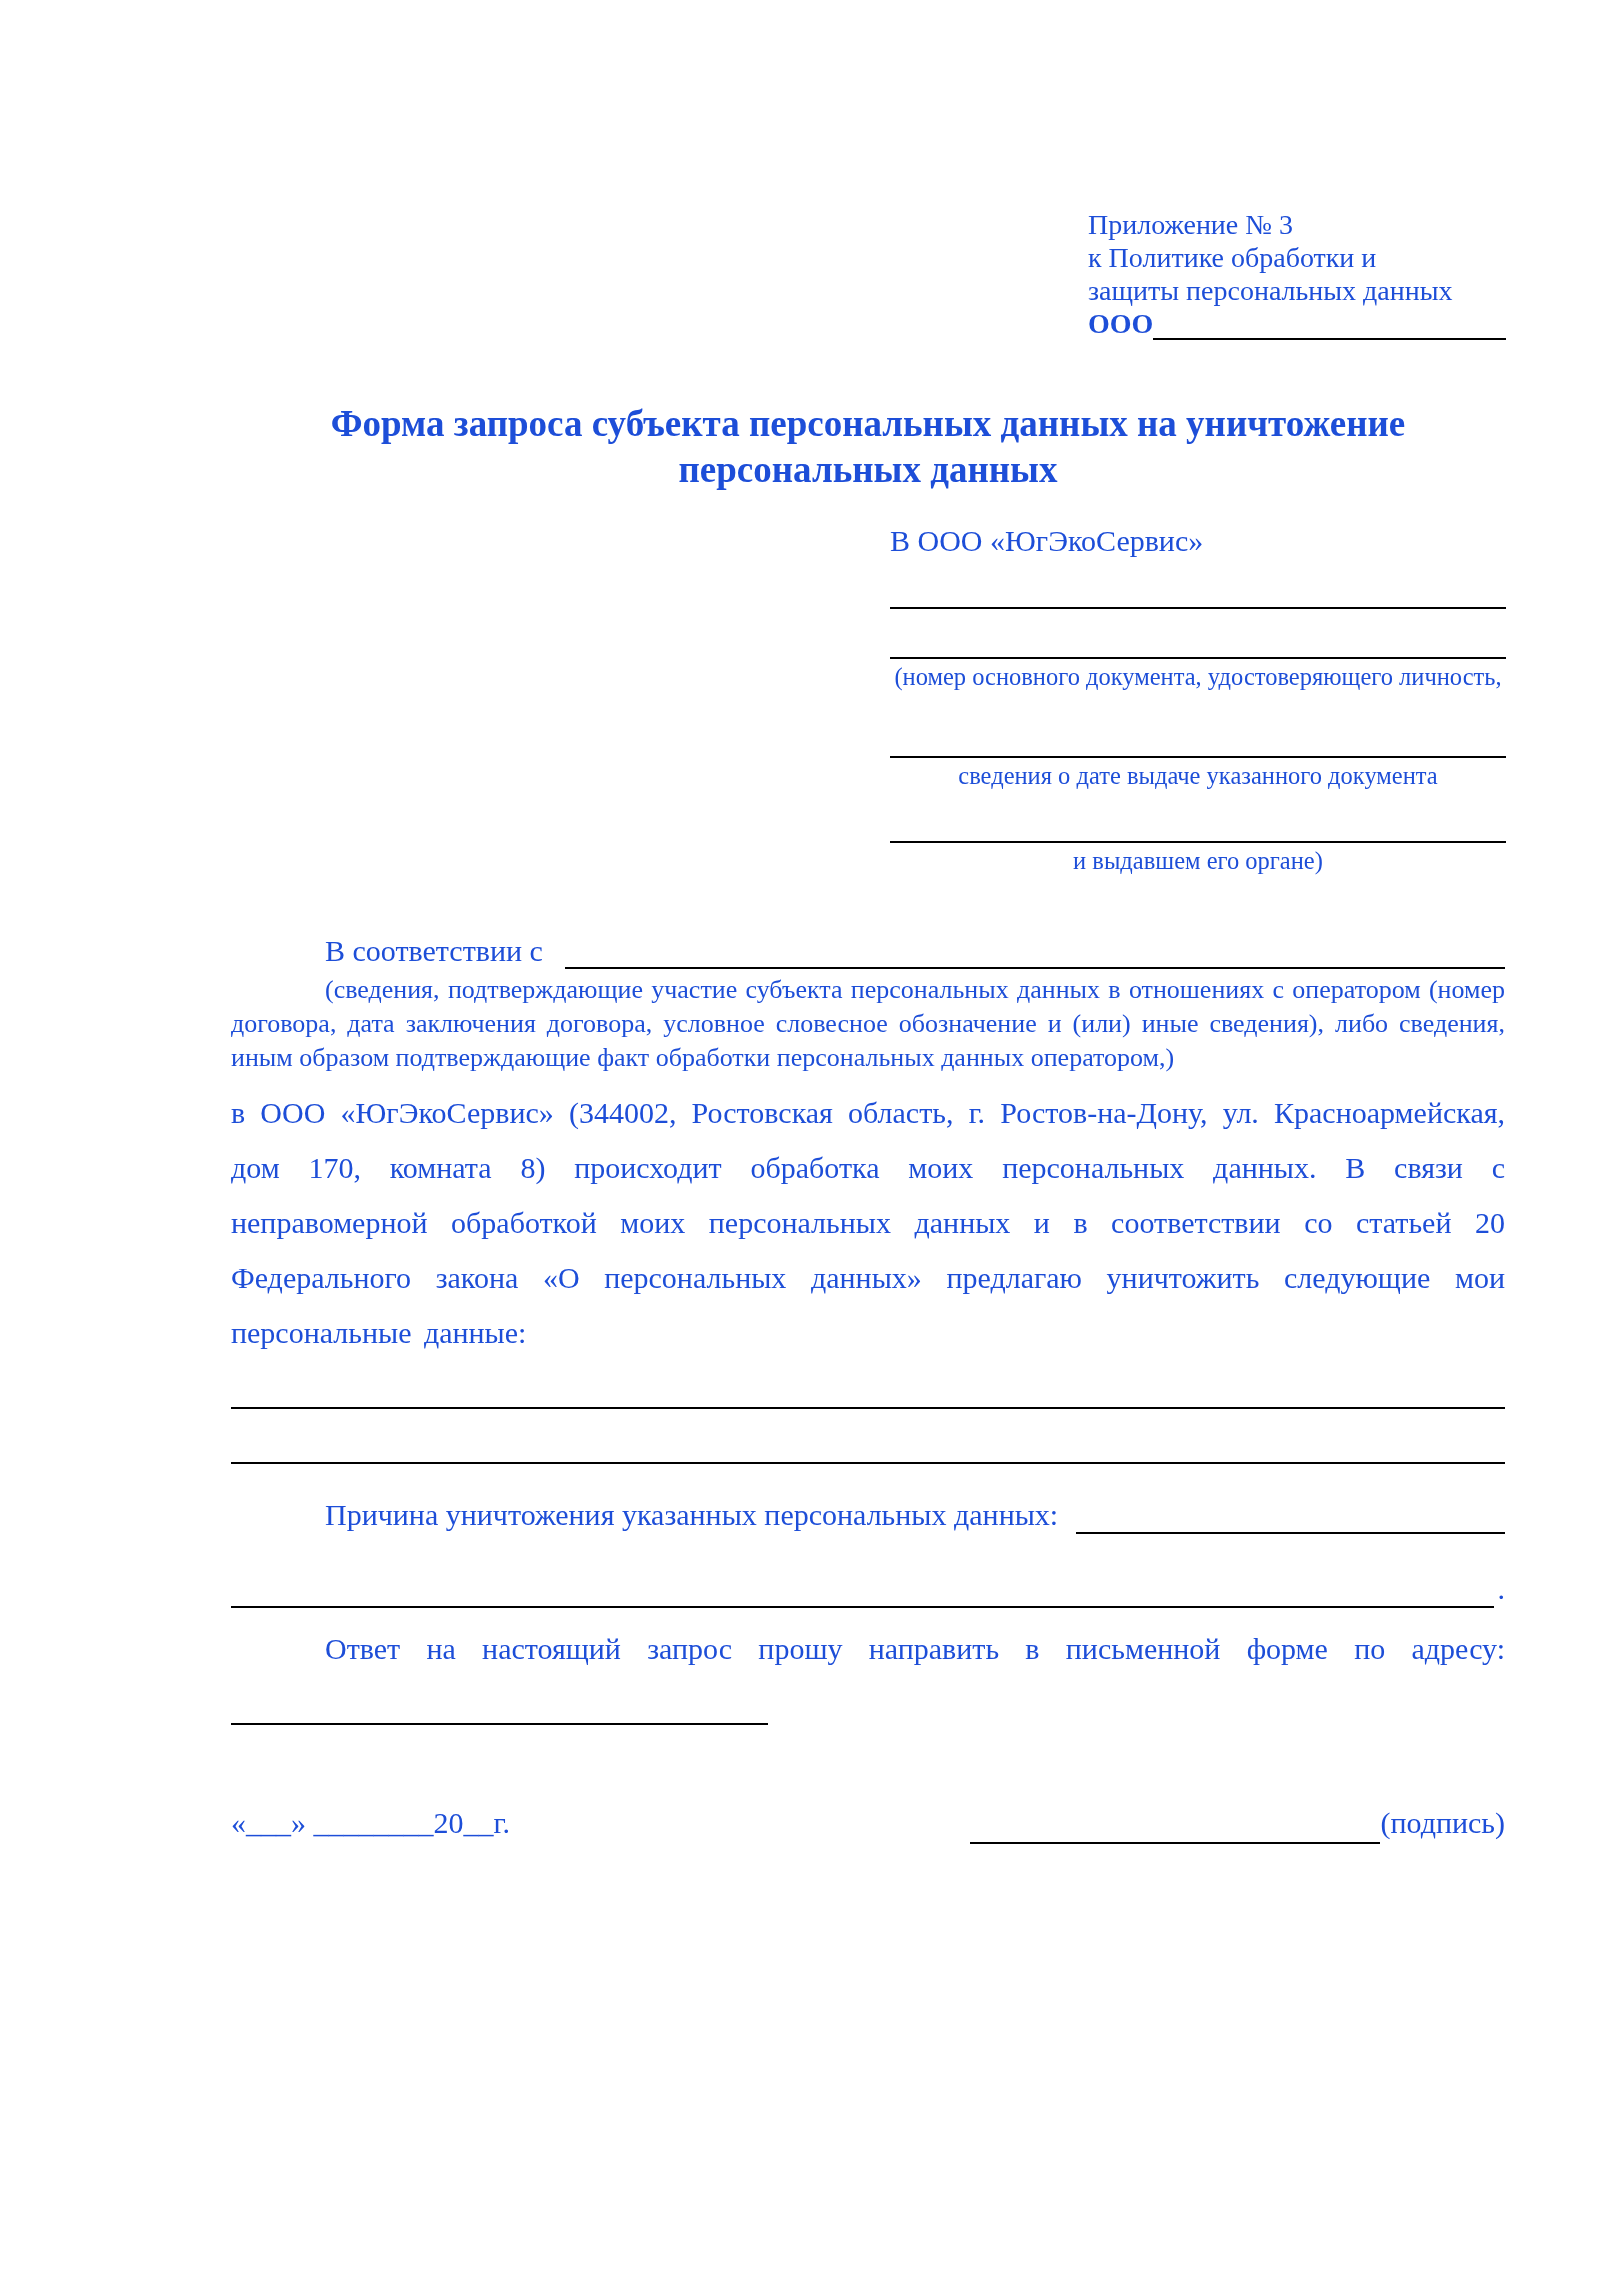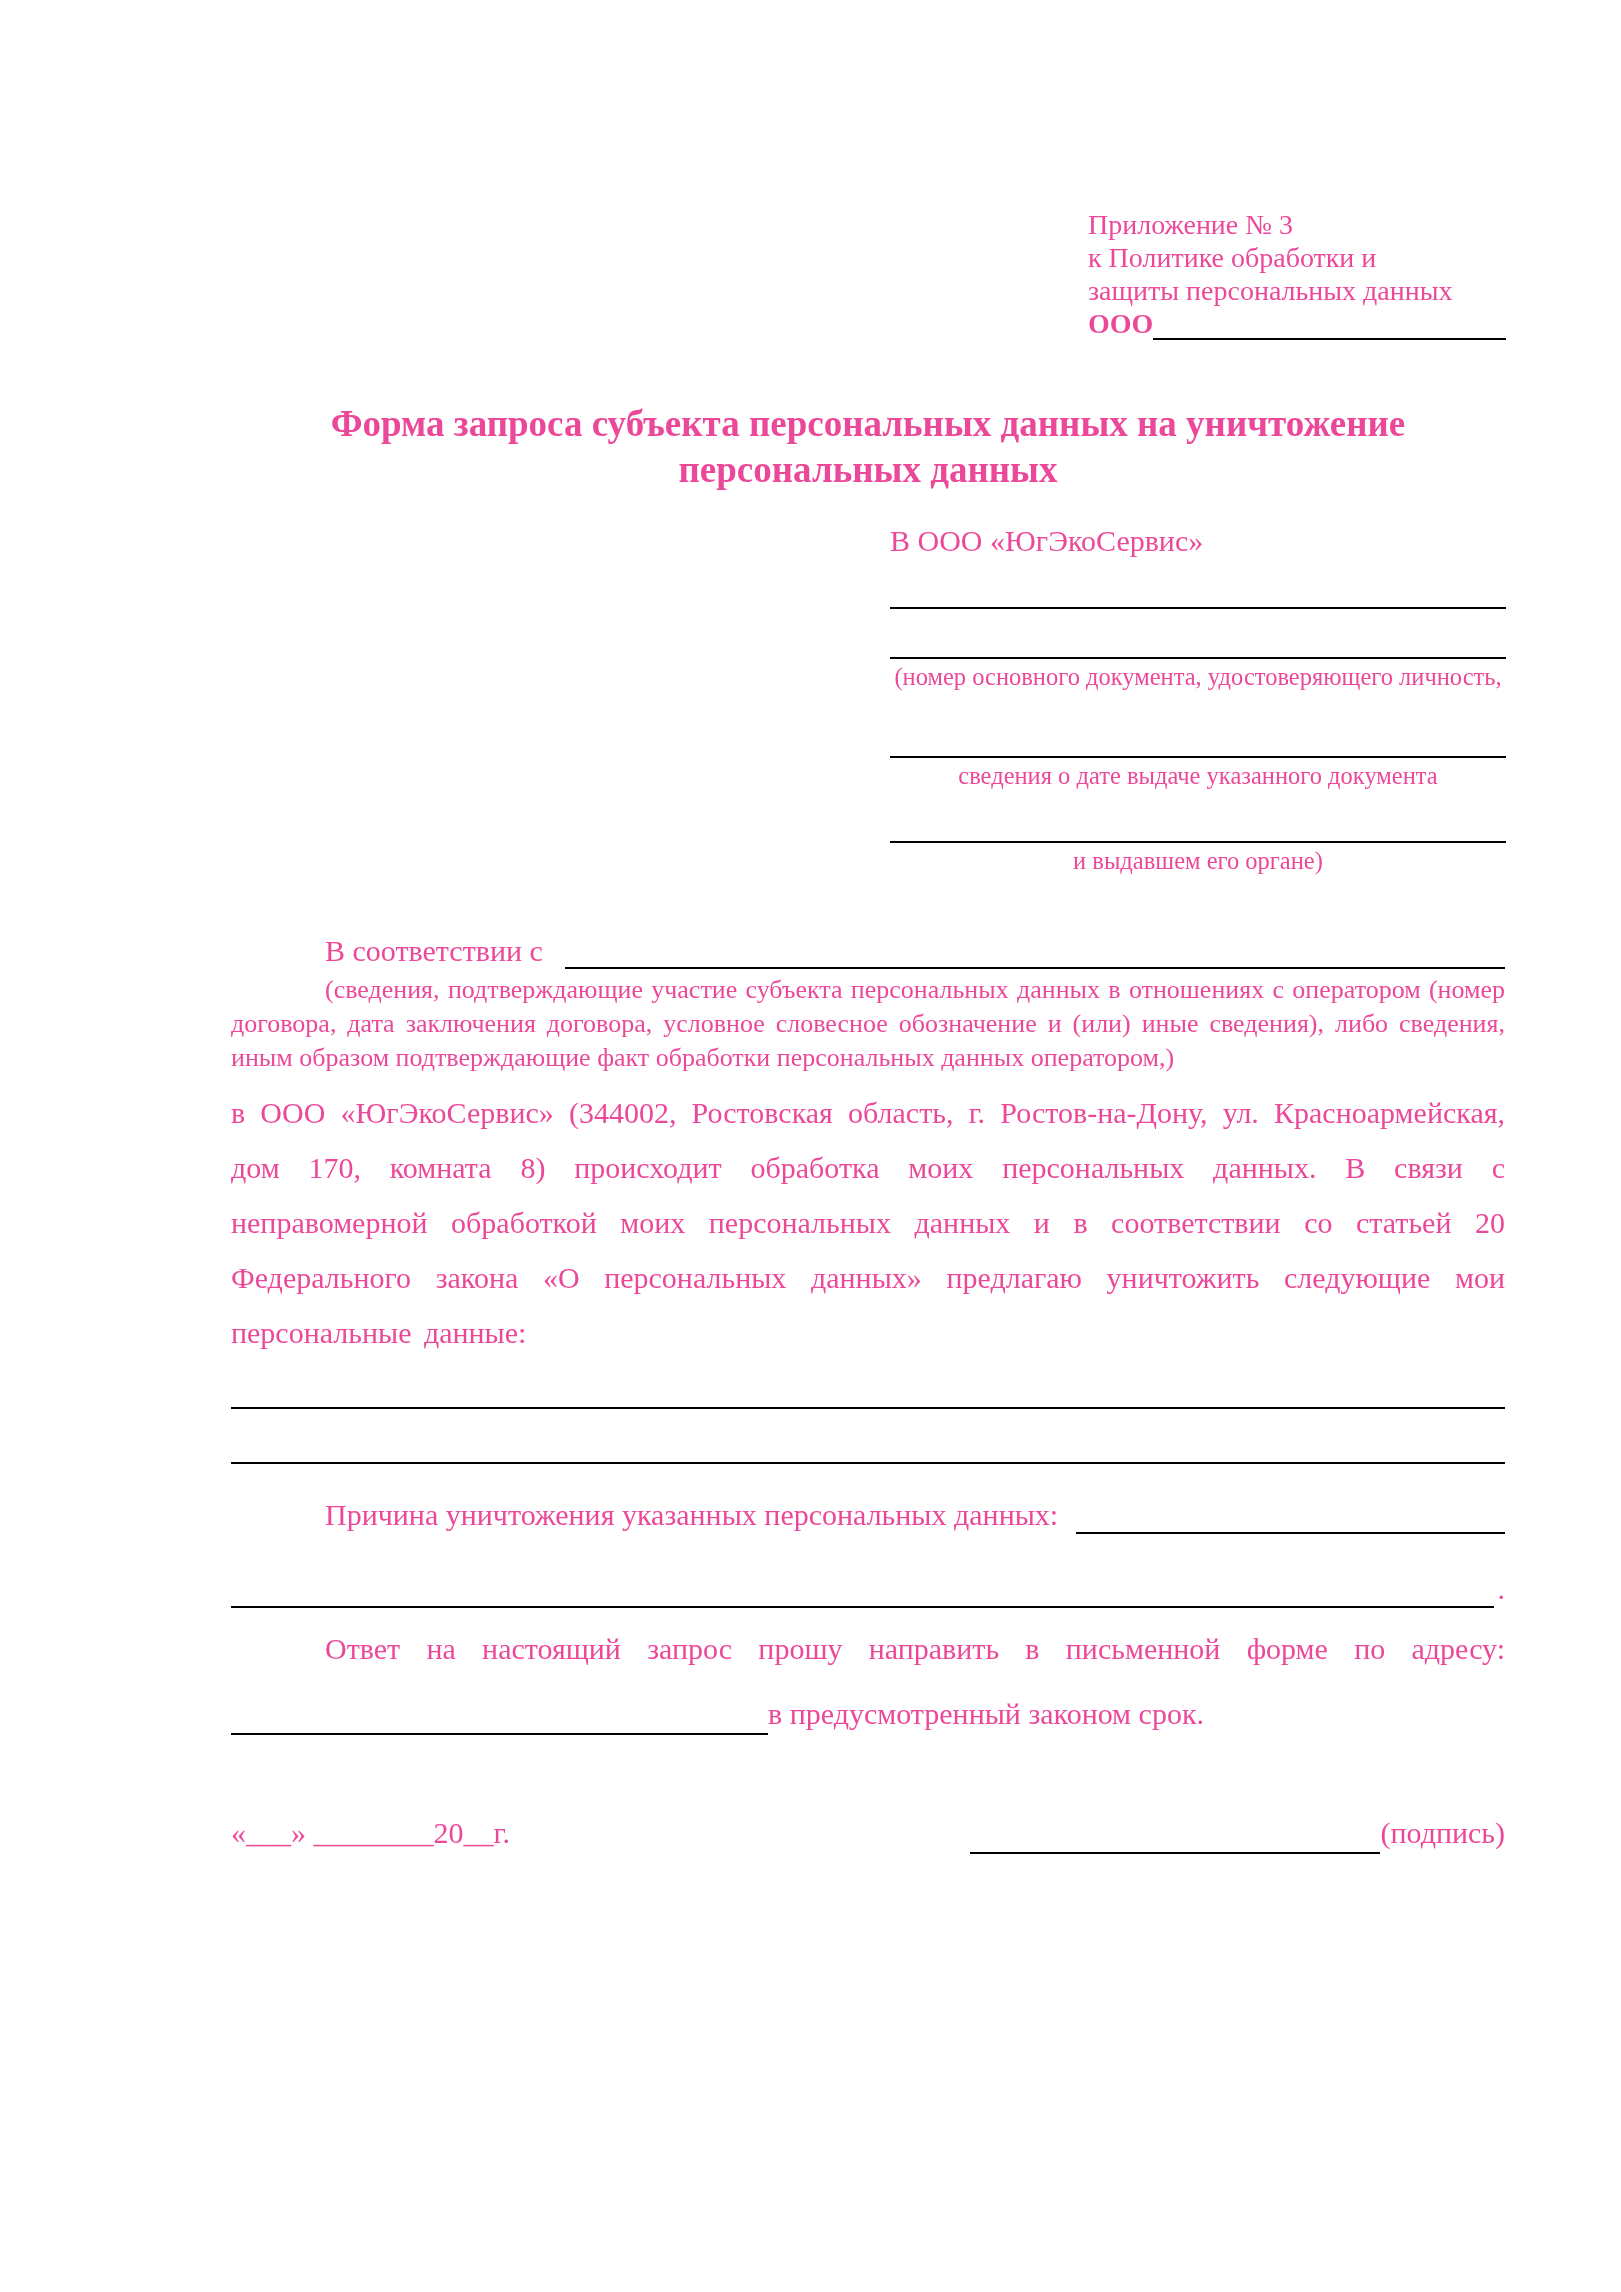--- a/index.html
+++ b/index.html
@@ -5,21 +5,21 @@
   html, body {
     margin: 0;
     padding: 0;
     background: #ffffff;
   }
   .page {
     position: relative;
     width: 1621px;
     height: 2293px;
     background: #ffffff;
-    color: #ec4899;
+    color: #1d4ed8;
     font-family: "Liberation Serif", "DejaVu Serif", serif;
     font-size: 30px;
     box-sizing: border-box;
     padding: 208px 116px 0 231px;
     overflow: hidden;
   }
   * { box-sizing: border-box; }
 
   
   .header-block {
@@ -185,21 +185,20 @@
 
   <div class="reason-row-2">
     <span class="blank"></span>
     <span class="period">.</span>
   </div>
 
   <div class="response-line">Ответ на настоящий запрос прошу направить в письменной форме по адресу:</div>
 
   <div class="response-suffix-row">
     <span class="blank"></span>
-    <span class="suffix">в предусмотренный законом срок.</span>
   </div>
 
   <div class="bottom-row">
     <span class="date-line">«___» ________20__г.</span>
     <span class="signature-group">
       <span class="blank"></span>
       <span class="sig-caption">(подпись)</span>
     </span>
   </div>
 

